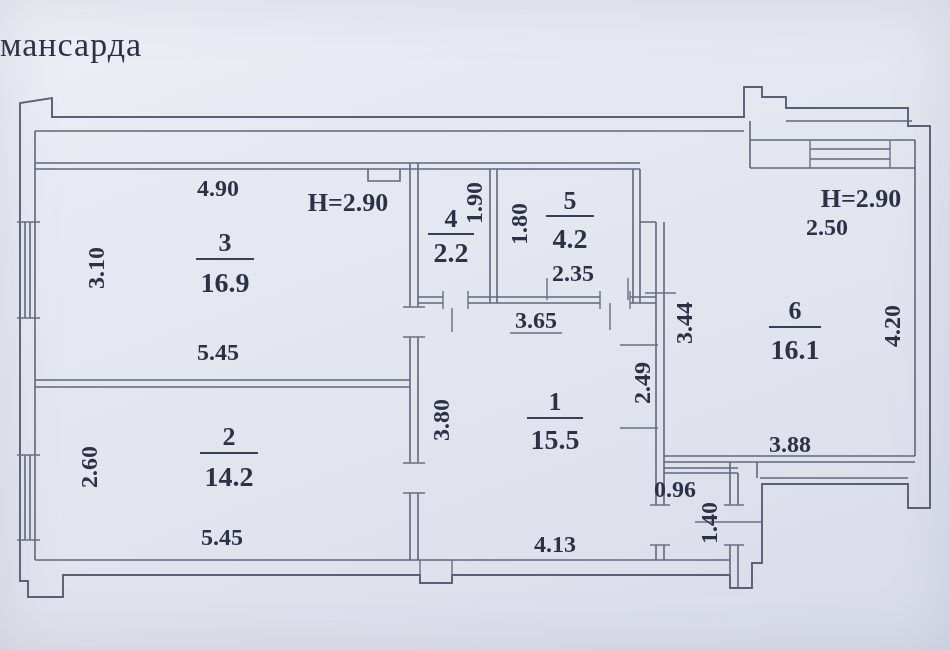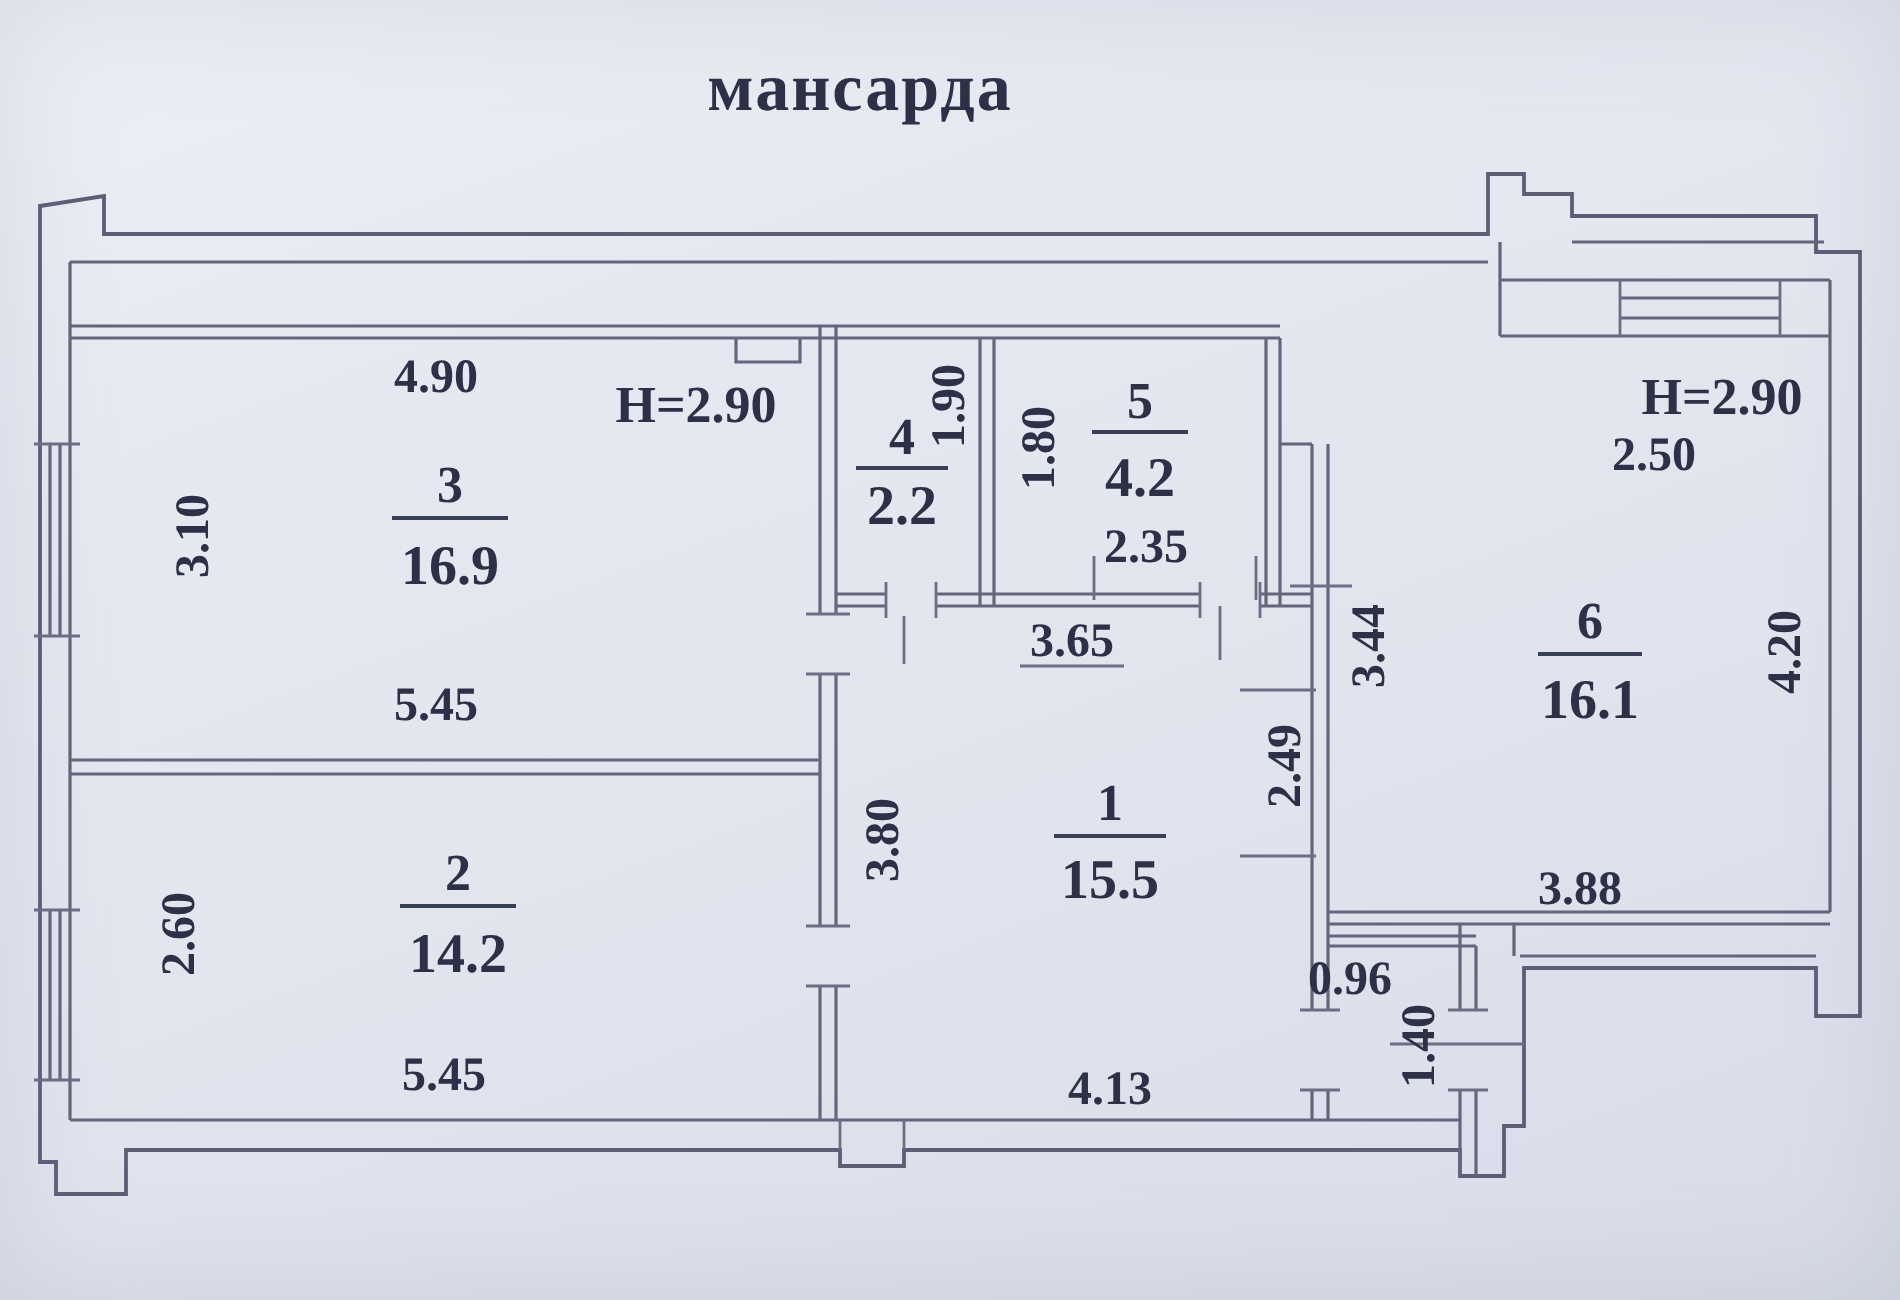--- a/index.html
+++ b/index.html
@@ -10,22 +10,22 @@
   }
   .photo{
     position:relative;width:950px;height:650px;
     background:linear-gradient(160deg,#eef0f6 0%,#e7e9f2 25%,#e2e4ee 55%,#dcdfeb 85%,#d8dce8 100%);
   }
   .photo:after{
     content:"";position:absolute;inset:0;pointer-events:none;
     box-shadow:inset 0 0 60px rgba(120,125,150,0.18);
   }
   .title{
-    position:absolute;top:26px;left:0;width:860px;text-align:center;
-    font-size:34px;font-weight:bold;color:#2d3148;letter-spacing:1px;
+    position:absolute;top:26px;left:0;width:860px;
+    font-size:34px;font-weight:normal;color:#2d3148;letter-spacing:1px;
   }
   svg{position:absolute;top:0;left:0;}
   .wall{stroke:#5a5f76;stroke-width:1.9;fill:none;stroke-linejoin:miter;}
   .wall-thin{stroke:#62677d;stroke-width:1.6;fill:none;}
   .tick{stroke:#6a6f84;stroke-width:1.4;fill:none;}
   .bar{stroke:#3a3f58;stroke-width:2;fill:none;}
   text{fill:#2d3148;font-family:"Liberation Serif","DejaVu Serif",serif;font-weight:bold;}
   .dim{font-size:24px;}
   .num{font-size:26px;}
   .area{font-size:28px;}

